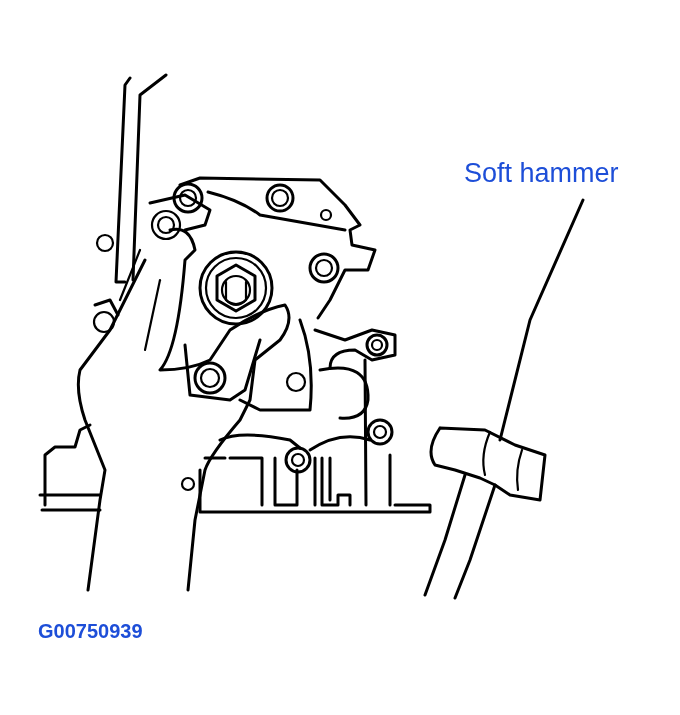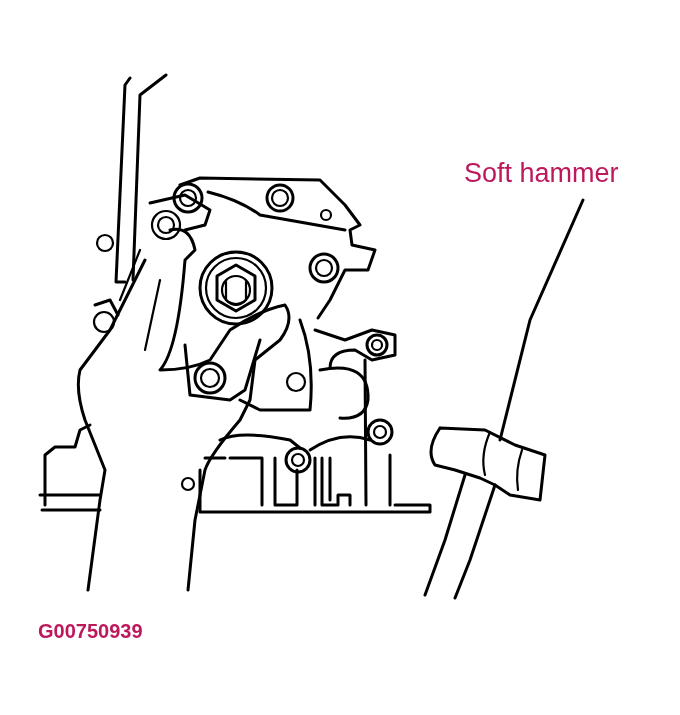--- a/index.html
+++ b/index.html
@@ -1,18 +1,18 @@
 <!DOCTYPE html>
 <html><head>
   <meta charset="utf-8">
   <style>
     html, body { margin: 0; padding: 0; background: #ffffff; }
     body { width: 680px; height: 715px; position: relative; overflow: hidden; font-family: "Liberation Sans", sans-serif; }
     .canvas { position: absolute; left: 0; top: 0; width: 680px; height: 715px; }
-    .label { position: absolute; color: #be185d; font-family: "Liberation Sans", sans-serif; }
+    .label { position: absolute; color: #1d4ed8; font-family: "Liberation Sans", sans-serif; }
     .callout { left: 464px; top: 158px; font-size: 27px; letter-spacing: 0px; }
     .figid { left: 38px; top: 620px; font-size: 20px; font-weight: bold; }
     svg .ln { fill: none; stroke: #000; stroke-width: 3; stroke-linecap: round; stroke-linejoin: round; }
     svg .lt { fill: none; stroke: #000; stroke-width: 2.2; stroke-linecap: round; stroke-linejoin: round; }
   </style>
 </head>
 <body>
 
 <div class="canvas">
   <svg width="680" height="715" viewBox="0 0 680 715">

